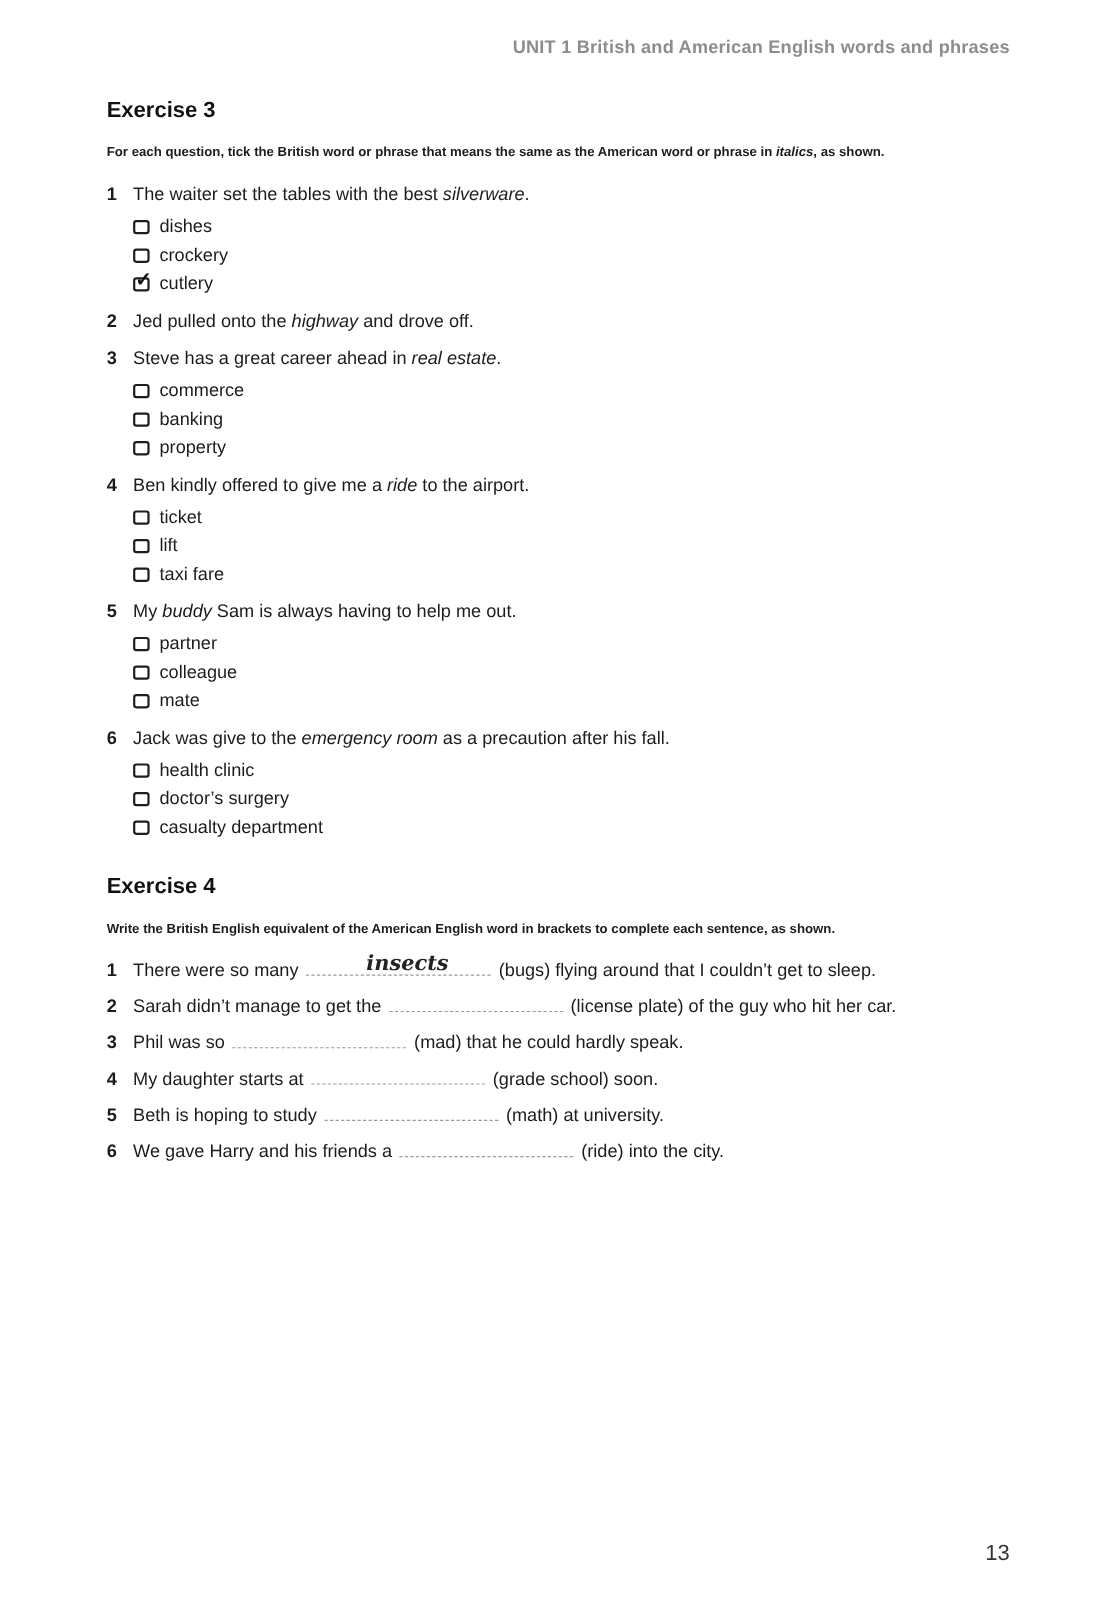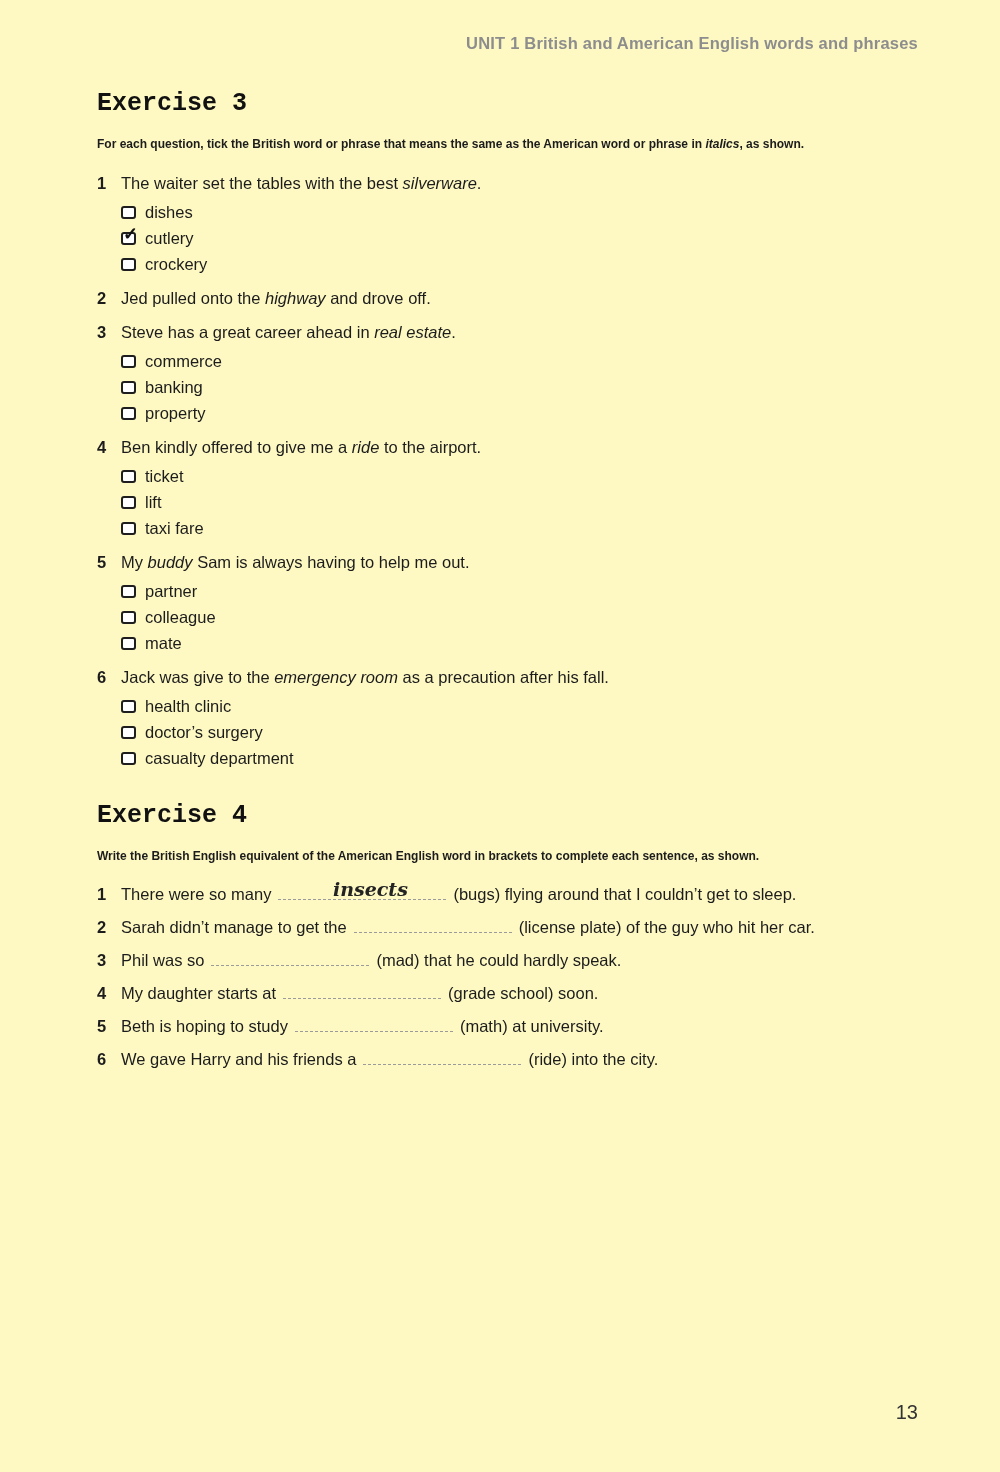--- a/index.html
+++ b/index.html
@@ -1,24 +1,24 @@
 <!DOCTYPE html>
 <html><head>
 <meta charset="utf-8">
 <style>
   * { margin:0; padding:0; box-sizing:border-box; }
   html,body { background:#e9e9e9; }
   body { width:1000px; height:1472px; margin:0 auto; position:relative;
          font-family:"Liberation Sans", sans-serif; color:#1c1c1c; }
-  .page { position:absolute; inset:0; background:#fef9c3; padding:34px 72px 0 97px; }
+  .page { position:absolute; inset:0; background:#ffffff; padding:34px 72px 0 97px; }
 
   .running-head { text-align:right; padding-right:10px; color:#8d8d8d;
                   font-weight:bold; font-size:16.5px; letter-spacing:.2px; margin-bottom:36px; }
 
-  .ex-title { font-size:25px; font-weight:bold; color:#111; margin-bottom:13px;font-family:Liberation Mono, monospace; }
+  .ex-title { font-size:20px; font-weight:bold; color:#111; margin-bottom:13px; }
 
   .instructions { font-weight:bold; font-size:12px; line-height:27px;
                   max-width:822px; margin-bottom:13px; }
   .instructions em { font-style:italic; }
 
   
   .question { margin-bottom:9px; }
   .q-line { display:flex; font-size:16.5px; line-height:25px; margin-bottom:3px; }
   .q-num  { font-weight:bold; width:24px; flex:none; }
   .q-text em { font-style:italic; }
@@ -61,29 +61,29 @@
       <div class="q-line">
         <span class="q-num">1</span>
         <span class="q-text"><span>The waiter set the tables with the best </span><em>silverware</em><span>.</span></span>
       </div>
       <div class="options">
         <div class="option">
           <span class="checkbox"></span>
           <span class="opt-label">dishes</span>
         </div>
         <div class="option">
+          <span class="checkbox"></span>
+          <span class="opt-label">crockery</span>
+        </div>
+        <div class="option">
           <span class="checkbox">
               <span class="tick"></span>
             </span>
           <span class="opt-label">cutlery</span>
         </div>
-        <div class="option">
-          <span class="checkbox"></span>
-          <span class="opt-label">crockery</span>
-        </div>
       </div>
     </div>
 
     <div class="question">
       <div class="q-line">
         <span class="q-num">2</span>
         <span class="q-text"><span>Jed pulled onto the </span><em>highway</em><span> and drove off.</span></span>
       </div>
     </div>
 

